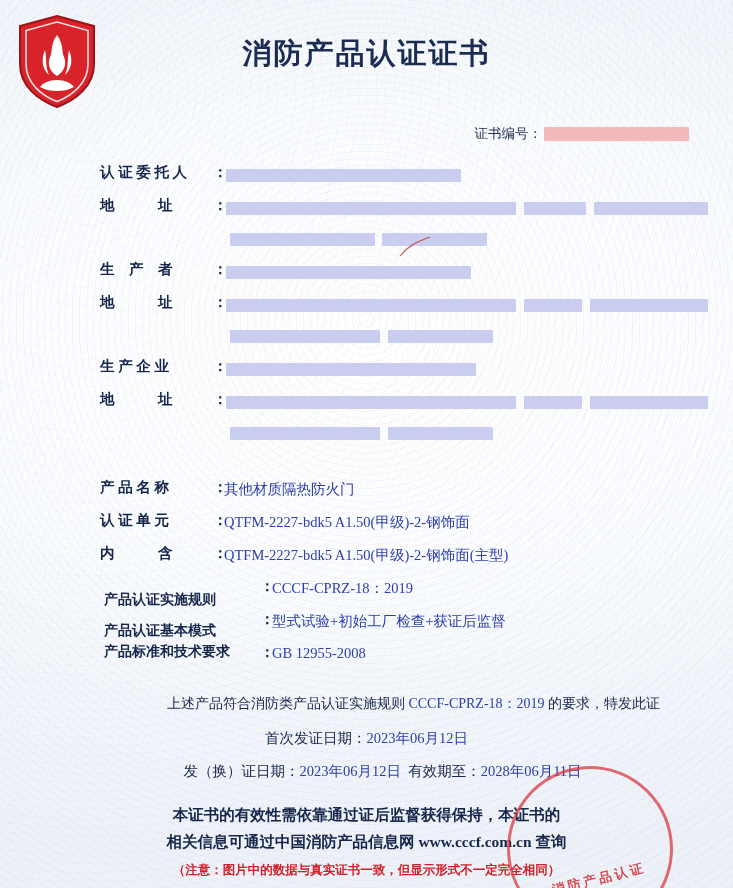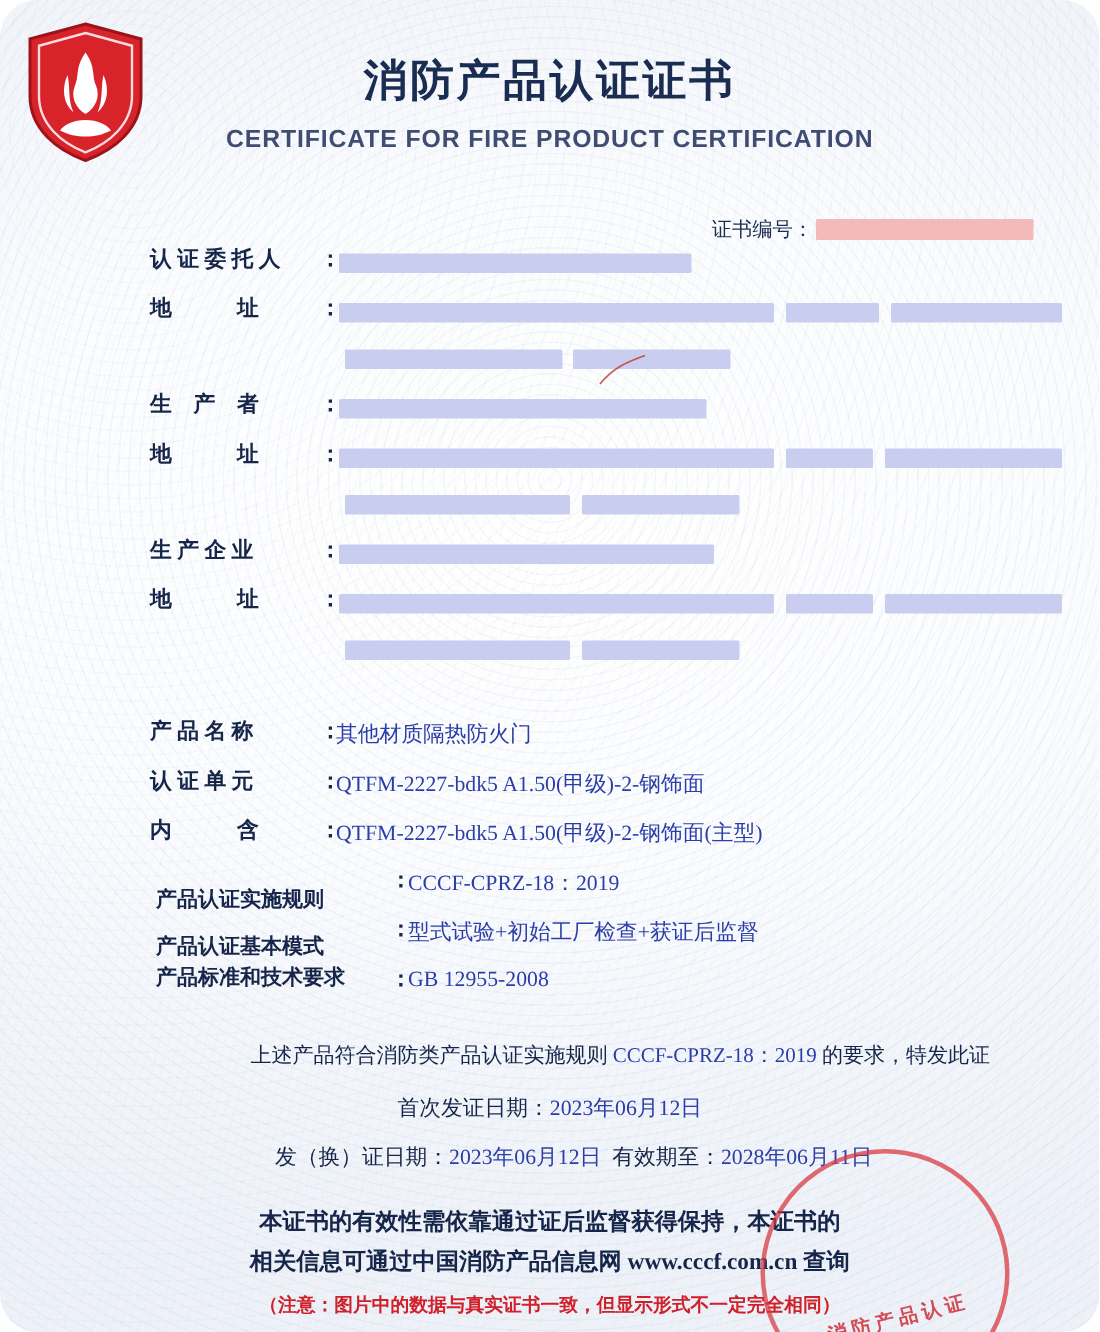--- a/index.html
+++ b/index.html
@@ -13,21 +13,20 @@
     background: #ffffff;
     overflow: hidden;
   }
   .certificate {
     position: relative;
     width: 733px;
     height: 888px;
     background:
       radial-gradient(ellipse 900px 500px at 50% 40%, #ffffff 0%, #fbfcfe 45%, #f2f5fa 75%, #eef2f8 100%);
     overflow: hidden;
-    border-radius: 25px;
   }
   
   .bg-texture {
     position: absolute;
     inset: 0;
     background-image:
       repeating-radial-gradient(circle at 50% 36%, rgba(150,170,200,0.09) 0px, rgba(150,170,200,0.09) 1px, rgba(255,255,255,0) 1px, rgba(255,255,255,0) 7px),
       repeating-radial-gradient(circle at 12% 10%, rgba(160,175,205,0.06) 0px, rgba(160,175,205,0.06) 1px, rgba(255,255,255,0) 1px, rgba(255,255,255,0) 9px),
       repeating-linear-gradient(105deg, rgba(170,185,210,0.05) 0px, rgba(170,185,210,0.05) 1px, rgba(255,255,255,0) 1px, rgba(255,255,255,0) 6px);
     pointer-events: none;
@@ -56,21 +55,21 @@
   .title-en {
     margin-top: 10px;
     font-size: 16.5px;
     font-weight: bold;
     color: #3f4d72;
     letter-spacing: 0.6px;
   }
   .cert-no-row {
     position: absolute;
     right: 44px;
-    top: 144px;
+    top: 125px;
     font-size: 13.5px;
     color: #1b2c52;
     display: flex;
     align-items: center;
     font-family: "Liberation Serif", serif;
   }
   .redact {
     display: inline-block;
     height: 13px;
     border-radius: 1px;
@@ -204,21 +203,20 @@
       <path d="M41 8 L72 16.5 L72 50 C72 69 56.5 81.5 41 87.6 C25.5 81.5 10 69 10 50 L10 16.5 Z" fill="none" stroke="#ffffff" stroke-width="1.6" opacity="0.85"></path>
       <path d="M41 21 C34 31 37 36 34 43 C31 50 34 58 41 62 C48 58 51 50 48 43 C45 36 48 31 41 21 Z" fill="#ffffff"></path>
       <path d="M29 36 C25 45 26 55 33 61 C29 52 31 44 29 36 Z" fill="#ffffff"></path>
       <path d="M53 36 C57 45 56 55 49 61 C53 52 51 44 53 36 Z" fill="#ffffff"></path>
       <path d="M41 66 C33 66 27 69 24 73 C30 76 35 77 41 77 C47 77 52 76 58 73 C55 69 49 66 41 66 Z" fill="#ffffff"></path>
     </svg>
   </div>
 
   <div class="title-block">
     <div class="title-cn">消防产品认证证书</div>
-    <div class="title-en">CERTIFICATE FOR FIRE PRODUCT CERTIFICATION</div>
   </div>
 
   <div class="cert-no-row">
     <span>证书编号：</span>
     <span class="redact pink" style="width:145px;height:14px;margin-left:2px;"></span>
   </div>
 
   <div class="fields">
 
     <div class="frow">

